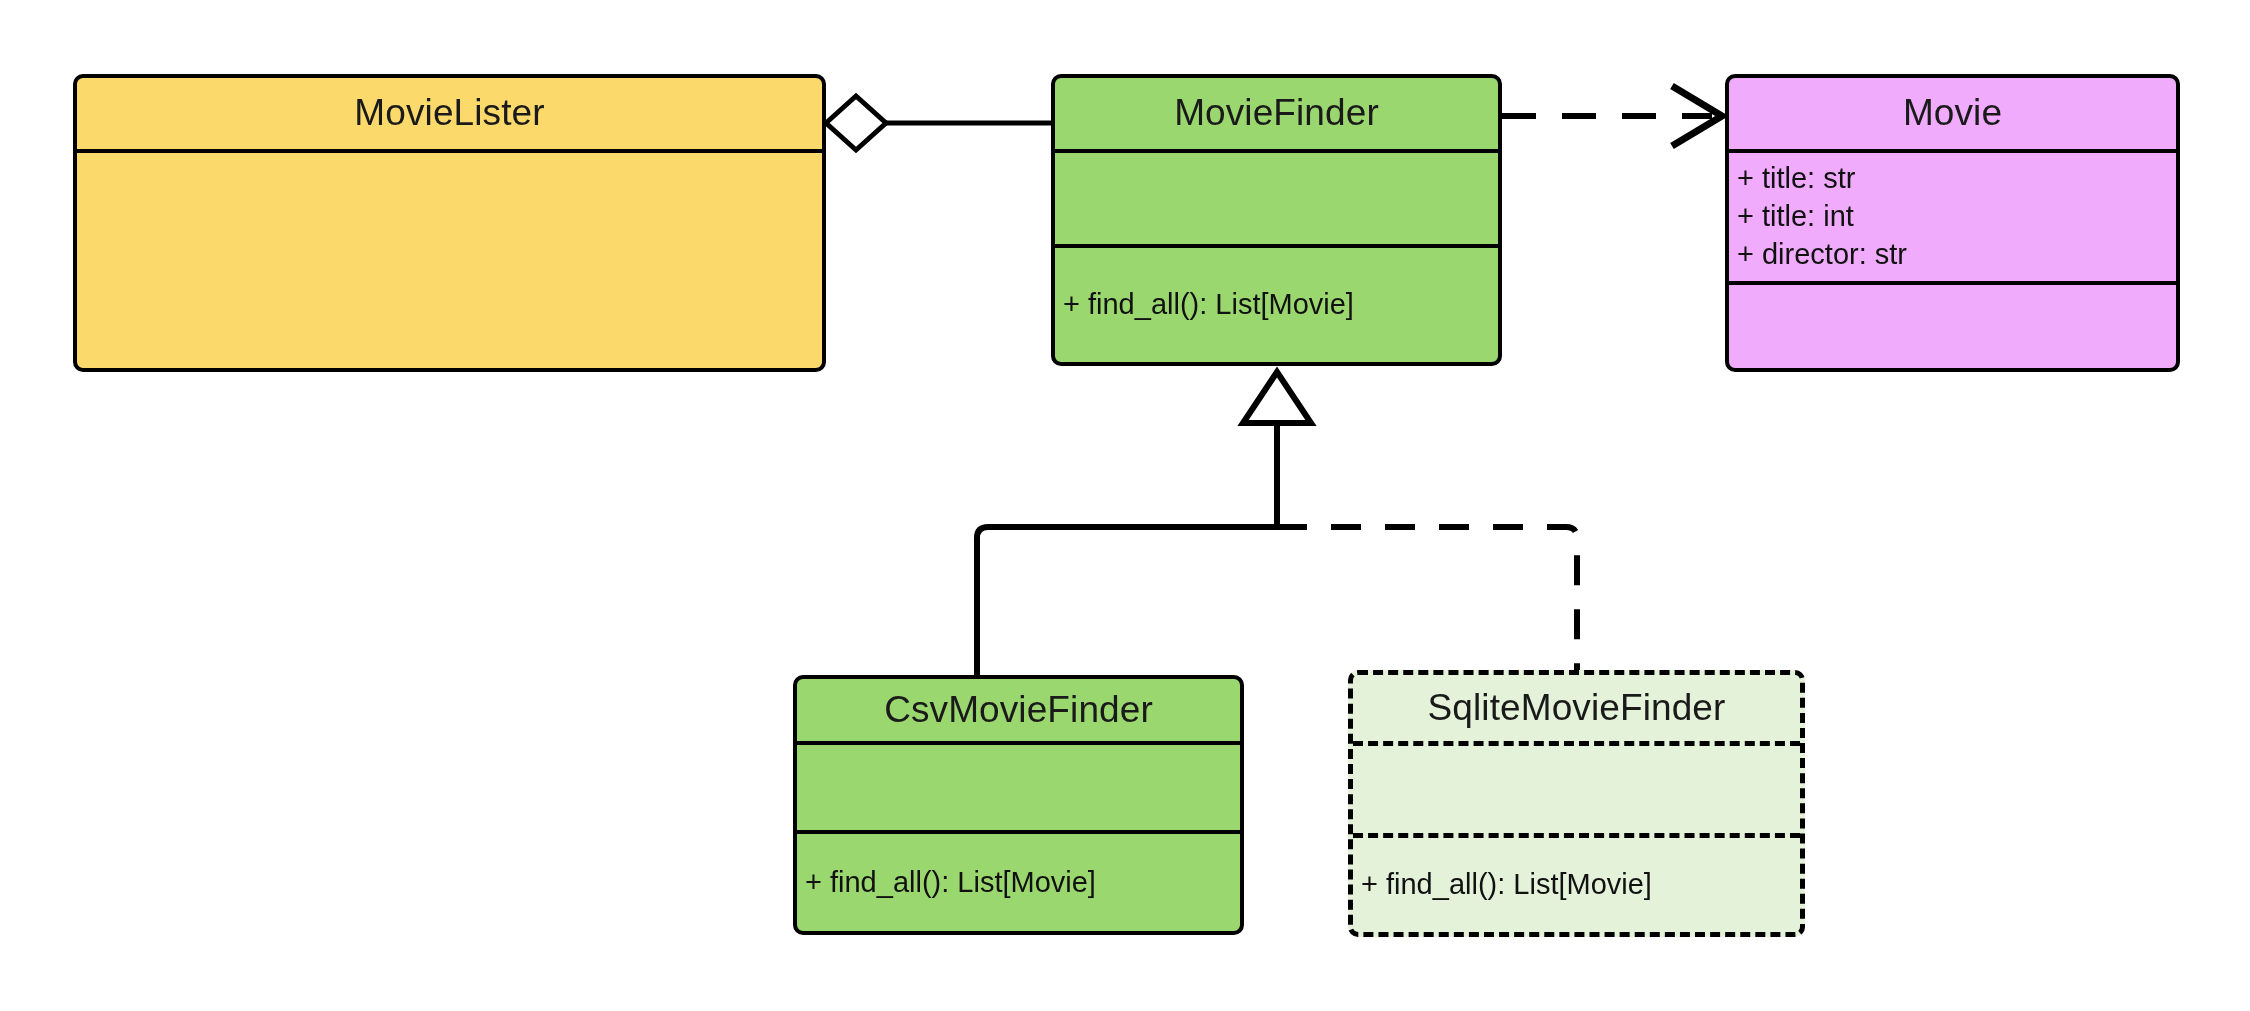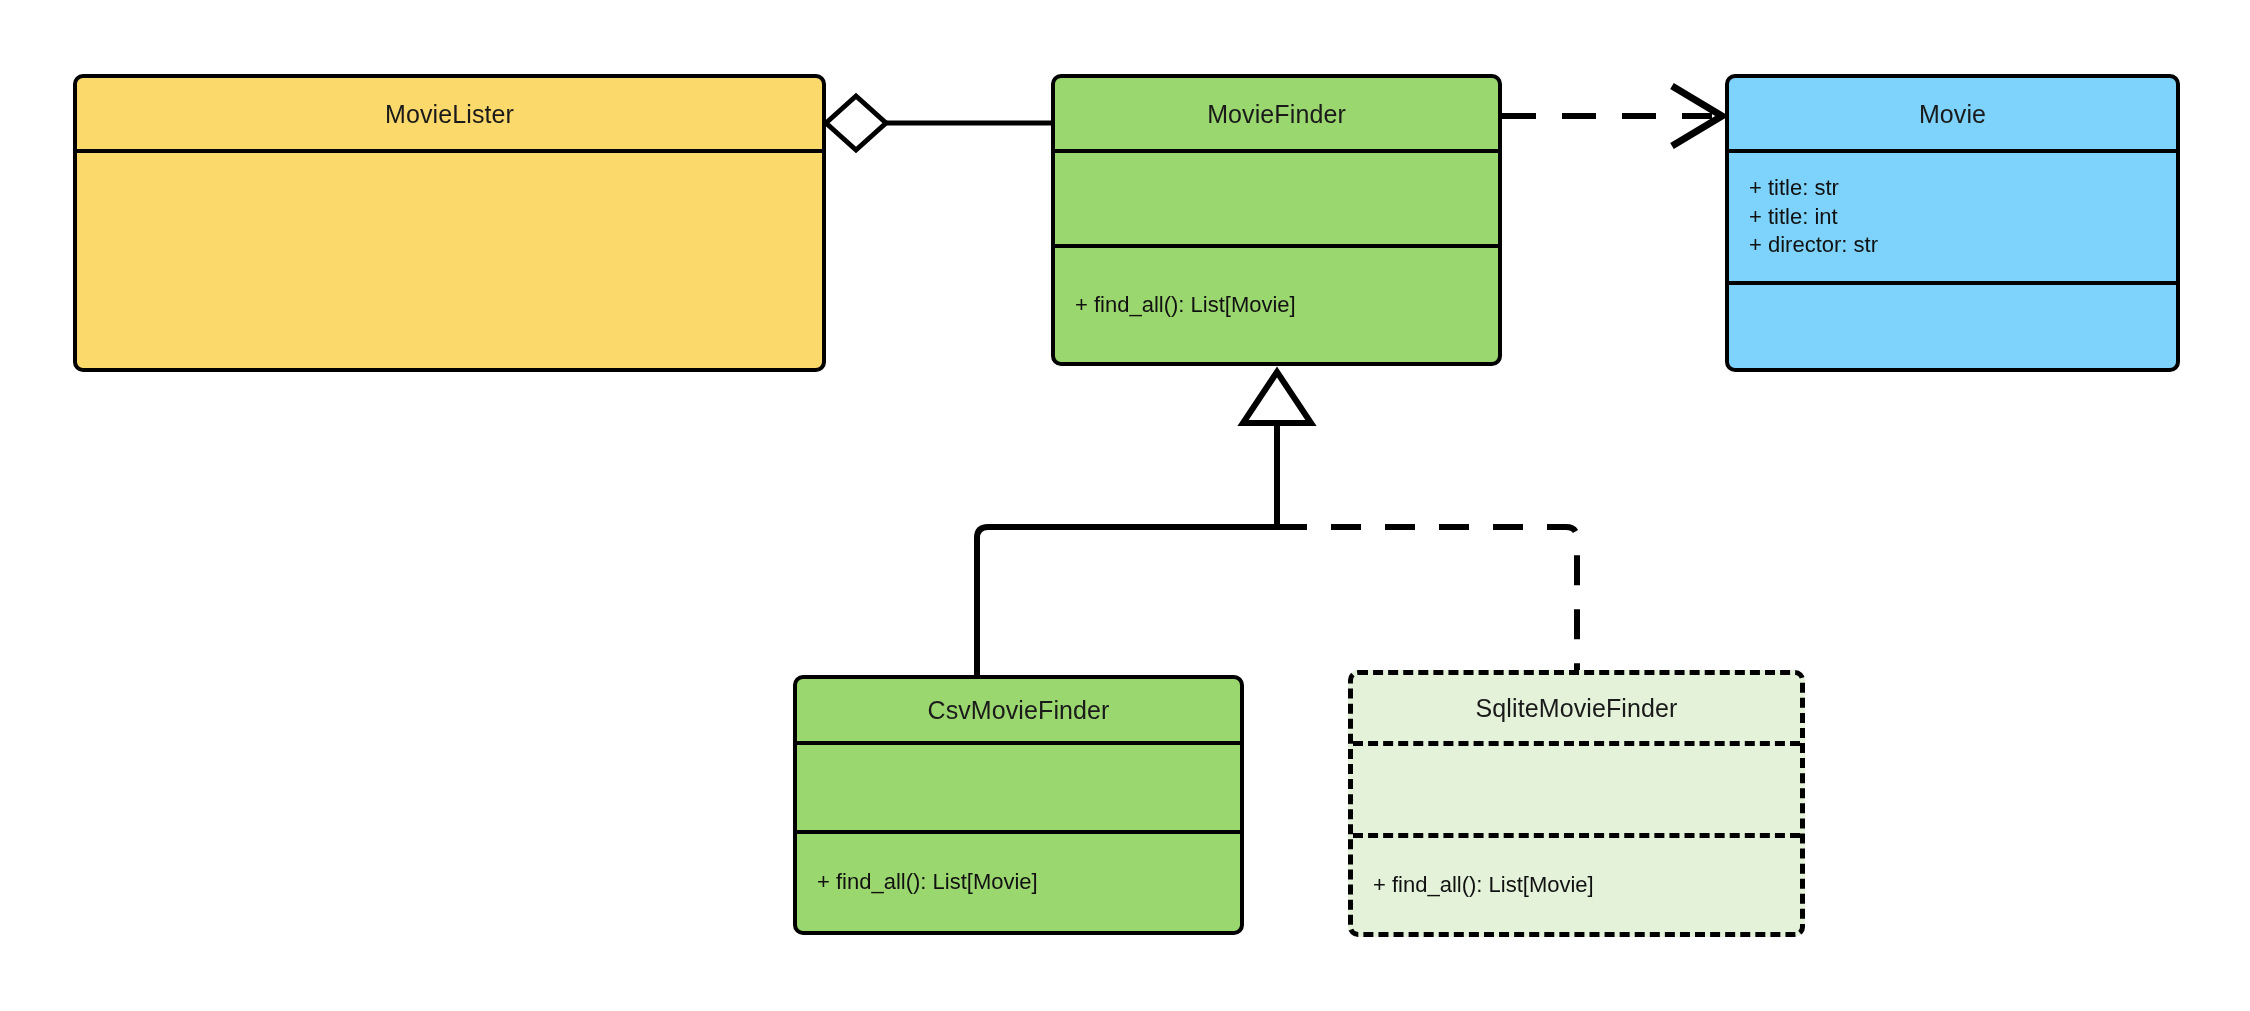--- a/index.html
+++ b/index.html
@@ -50,31 +50,31 @@
     align-items: center;
     justify-content: center;
   }
   .compartment.divided {
     border-top: 4px solid #000000;
   }
   .uml-class.dashed .compartment.divided {
     border-top: 5px dashed #000000;
   }
   .class-name {
-    font-size: 25px;
+    font-size: 37px;
     color: #1a1a1a;
     line-height: 1.2;
     text-align: center;
     letter-spacing: 0.1px;
   }
   .member {
-    font-size: 22px;
+    font-size: 29px;
     color: #111111;
     line-height: 1.30;
-    padding-left: 20px;
+    padding-left: 8px;
     white-space: nowrap;
   }
   .members-list {
     display: flex;
     flex-direction: column;
     justify-content: center;
   }
 </style>
 </head>
 <body>
@@ -117,21 +117,21 @@
   <div class="uml-class" style="left:1051px; top:74px; width:451px; height:292px; background:#9BD76F;">
     <div class="compartment title" style="height:71px;">
       <div class="class-name">MovieFinder</div>
     </div>
     <div class="compartment divided" style="height:95px;"></div>
     <div class="compartment divided members-list" style="flex:1 1 auto;">
       <div class="member">+ find_all(): List[Movie]</div>
     </div>
   </div>
 
-  <div class="uml-class" style="left:1725px; top:74px; width:455px; height:298px; background:#7dd3fc;">
+  <div class="uml-class" style="left:1725px; top:74px; width:455px; height:298px; background:#f0abfc;">
     <div class="compartment title" style="height:71px;">
       <div class="class-name">Movie</div>
     </div>
     <div class="compartment divided members-list" style="height:132px;">
       <div class="member">+ title: str</div>
       <div class="member">+ title: int</div>
       <div class="member">+ director: str</div>
     </div>
     <div class="compartment divided" style="flex:1 1 auto;"></div>
   </div>

